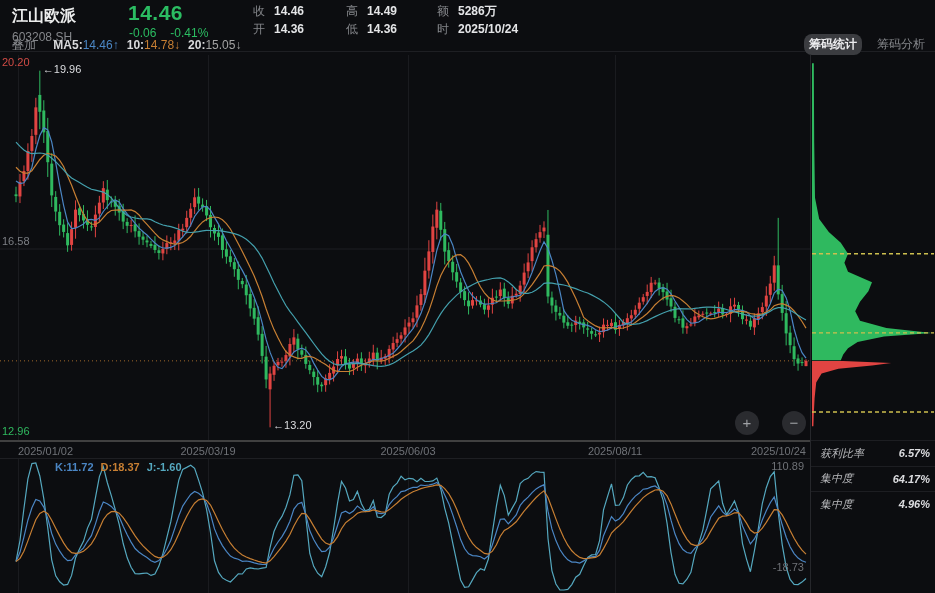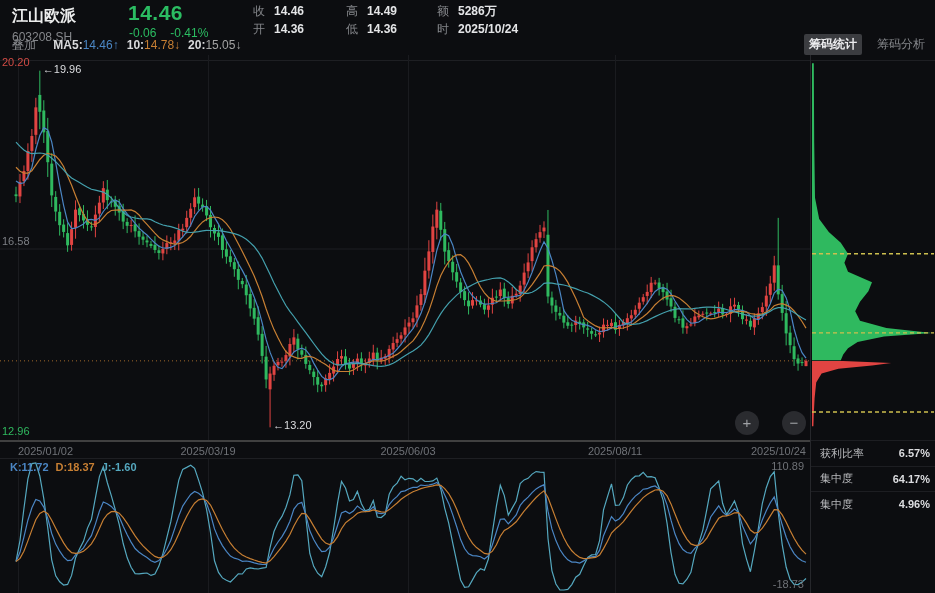--- a/index.html
+++ b/index.html
@@ -3,53 +3,53 @@
 <meta charset="utf-8">
 <style>
   * { margin:0; padding:0; box-sizing:border-box; }
   html,body { width:935px; height:593px; }
   body {
     background:#0c0d10; overflow:hidden; position:relative;
     font-family:"Liberation Sans", sans-serif;
     -webkit-font-smoothing:antialiased; color:#dcdde0;
   }
   
-  .header { position:absolute; left:0; top:0; width:935px; height:61px; border-bottom:1px solid #1e1f23; }
+  .header { position:absolute; left:0; top:0; width:935px; height:52px; border-bottom:1px solid #1e1f23; }
   .stock-name { position:absolute; left:12px; top:6px; font-size:16px; font-weight:bold; color:#eceded; }
   .stock-code { position:absolute; left:12px; top:30px; font-size:12px; color:#85878b; }
   .big-price  { position:absolute; left:128px; top:1px; font-size:21px; font-weight:bold; letter-spacing:.5px; }
   .chg-row    { position:absolute; left:129px; top:26px; font-size:12px; }
   .chg-row span { margin-right:14px; }
   .hdr-stats  { position:absolute; left:253px; top:3px; }
   .hdr-col    { position:absolute; top:0; }
   .hdr-cell   { height:18px; font-size:12px; white-space:nowrap; }
   .hdr-cell .lb { color:#85878b; display:inline-block; }
   .hdr-cell .vl { color:#e4e5e7; font-weight:bold; margin-left:9px; }
   .ma-row { position:absolute; left:12px; top:37px; font-size:12px; white-space:nowrap; }
   .ma-row .overlay { color:#85878b; margin-right:14px; }
   .ma-row .ma-name { color:#d9dadc; font-weight:bold;text-align:center; }
   .ma-row .ma-seg { margin-right:8px; }
   .tabs { position:absolute; right:5px; top:34px; display:flex; gap:10px; align-items:center; }
-  .tab { font-size:12px; color:#85878b; padding:2px 5px; border-radius:2px; cursor:pointer; }
+  .tab { font-size:12px; color:#85878b; padding:2px 5px; border-radius:8px; cursor:pointer; }
   .tab.active { background:#3b3c40; color:#ececee; font-weight:bold; }
   
   .main-chart-wrap { position:absolute; left:0; top:55px; width:810px; height:385px; }
   .date-axis { position:absolute; left:0; top:440px; width:810px; height:18px; border-top:2px solid #404040; }
   .date-label { position:absolute; top:3px; font-size:11px; color:#6f7277; white-space:nowrap; }
   .kdj-wrap { position:absolute; left:0; top:458px; width:810px; height:135px; border-top:1px solid #1e1f23; }
   .kdj-legend { position:absolute; left:10px; top:2px; font-size:11px; font-weight:bold; z-index:3; }
   .kdj-legend span { margin-right:7px; }
   .kdj-max { position:absolute; right:6px; top:1px; font-size:11px; color:#6f7277; z-index:3; }
-  .kdj-min { position:absolute; right:6px; bottom:3px; font-size:11px; color:#6f7277; z-index:3; }
+  .kdj-min { position:absolute; right:6px; bottom:20px; font-size:11px; color:#6f7277; z-index:3; }
   .y-label { position:absolute; font-size:11px; z-index:3; left:2px; }
   .annotation { position:absolute; font-size:11px; color:#dcdde0; z-index:3; white-space:nowrap; }
   .zoom-btn { position:absolute; width:24px; height:24px; border-radius:50%; background:#2a2b2f;
     color:#9fa1a5; font-size:15px; line-height:23px; text-align:center; z-index:4; cursor:pointer; user-select:none; }
   
-  .side-panel { position:absolute; left:810px; top:55px; width:104px; height:538px; border-left:1px solid #26272b; }
+  .side-panel { position:absolute; left:810px; top:55px; width:104px; height:538px; border-left:1px solid #26272b;font-style:italic; }
   .chip-stats { position:absolute; left:0; top:385px; width:125px; }
   .chip-row { height:25.6px; display:flex; justify-content:space-between; align-items:center;
     padding:0 6px 0 9px; border-top:1px solid #1d1e22; }
   .chip-row .lb { font-size:11px; color:#b9babd; }
   .chip-row .vl { font-size:11px; color:#dcdde0; font-weight:bold; }
   svg { display:block; }
 </style>
 </head>
 <body>
 
@@ -514,21 +514,21 @@
 
 <div class="date-axis" id="date-axis">
     <div class="date-label" style="left: 18px;">2025/01/02</div>
     <div class="date-label" style="left: 208px; transform: translateX(-50%);">2025/03/19</div>
     <div class="date-label" style="left: 408px; transform: translateX(-50%);">2025/06/03</div>
     <div class="date-label" style="left: 615px; transform: translateX(-50%);">2025/08/11</div>
     <div class="date-label" style="right: 4px;">2025/10/24</div>
   </div>
 
 <div class="kdj-wrap">
-  <div class="kdj-legend" id="kdj-legend"><span style="color: rgb(75, 134, 196);">K:11.72</span><span style="color: rgb(199, 127, 51);">D:18.37</span><span style="color: rgb(85, 168, 191);">J:-1.60</span></div>
+  <div class="kdj-legend" id="kdj-legend"><span style="color: rgb(75, 134, 196); margin-left: 45px;">K:11.72</span><span style="color: rgb(199, 127, 51);">D:18.37</span><span style="color: rgb(85, 168, 191);">J:-1.60</span></div>
   <div class="kdj-max">110.89</div>
   <div class="kdj-min">-18.73</div>
   <svg id="kdj-svg" width="810" height="135" viewBox="0 0 810 135">
       <g>
         <line x1="18.5" y1="0" x2="18.5" y2="135" stroke="#1a1b1f" stroke-width="1"></line>
         <line x1="208.5" y1="0" x2="208.5" y2="135" stroke="#1a1b1f" stroke-width="1"></line>
         <line x1="408.5" y1="0" x2="408.5" y2="135" stroke="#1a1b1f" stroke-width="1"></line>
         <line x1="615.5" y1="0" x2="615.5" y2="135" stroke="#1a1b1f" stroke-width="1"></line>
       </g>
       <polyline points="16.0,102.4 20.0,81.3 23.9,49.8 27.9,19.8 31.9,4.6 35.8,4.0 39.8,17.0 43.8,39.6 47.8,69.1 51.7,100.8 55.7,116.8 59.7,122.8 63.6,126.0 67.6,125.4 71.6,116.4 75.5,99.0 79.5,90.1 83.5,82.3 87.5,69.1 91.4,60.5 95.4,38.8 99.4,17.6 103.3,7.6 107.3,23.5 111.3,36.6 115.2,50.4 119.2,65.3 123.2,84.5 127.2,98.8 131.1,108.2 135.1,114.6 139.1,114.9 143.0,114.4 147.0,114.0 151.0,116.4 154.9,115.0 158.9,107.1 162.9,94.6 166.9,78.4 170.8,62.7 174.8,41.0 178.8,21.1 182.7,10.4 186.7,8.4 190.7,6.2 194.6,9.3 198.6,21.1 202.6,33.8 206.6,50.7 210.5,73.5 214.5,101.8 218.5,113.4 222.4,118.9 226.4,121.3 230.4,123.0 234.3,119.1 238.3,114.9 242.3,115.0 246.3,110.0 250.2,108.9 254.2,109.6 258.2,110.0 262.1,109.2 266.1,108.5 270.1,88.3 274.0,72.5 278.0,63.5 282.0,57.4 285.9,48.5 289.9,35.9 293.9,16.2 297.9,15.8 301.8,21.7 305.8,57.8 309.8,94.5 313.7,107.3 317.7,114.2 321.7,117.7 325.6,108.0 329.6,93.5 333.6,69.7 337.6,43.7 341.5,22.4 345.5,29.0 349.5,42.0 353.4,40.6 357.4,32.4 361.4,44.7 365.3,51.9 369.3,50.3 373.3,41.6 377.3,58.0 381.2,58.5 385.2,55.1 389.2,35.3 393.1,27.9 397.1,24.1 401.1,17.3 405.0,20.9 409.0,19.3 413.0,19.8 417.0,22.7 420.9,19.2 424.9,22.4 428.9,22.5 432.8,21.9 436.8,19.1 440.8,30.0 444.7,49.1 448.7,64.1 452.7,83.8 456.7,102.7 460.6,121.0 464.6,128.3 468.6,127.8 472.5,120.9 476.5,113.6 480.5,109.8 484.4,111.2 488.4,100.0 492.4,73.1 496.4,47.2 500.3,26.3 504.3,36.6 508.3,56.1 512.2,49.1 516.2,42.0 520.2,24.5 524.1,20.9 528.1,19.3 532.1,15.1 536.1,12.6 540.0,13.1 544.0,13.3 548.0,79.5 551.9,111.6 555.9,125.0 559.9,131.0 563.8,131.0 567.8,130.4 571.8,125.6 575.7,118.2 579.7,115.3 583.7,106.6 587.7,98.4 591.6,95.9 595.6,95.5 599.6,81.6 603.5,50.9 607.5,37.6 611.5,24.9 615.4,46.3 619.4,46.0 623.4,38.6 627.4,26.0 631.3,20.6 635.3,17.2 639.3,16.8 643.2,13.3 647.2,17.9 651.2,17.6 655.1,18.8 659.1,28.8 663.1,41.1 667.1,64.6 671.0,93.6 675.0,115.3 679.0,124.3 682.9,124.8 686.9,120.2 690.9,113.4 694.8,95.4 698.8,84.1 702.8,71.1 706.8,50.7 710.7,29.8 714.7,26.0 718.7,21.9 722.6,44.3 726.6,55.6 730.6,48.8 734.5,41.9 738.5,53.1 742.5,84.6 746.5,100.1 750.4,112.7 754.4,91.8 758.4,69.1 762.3,44.7 766.3,28.7 770.3,17.5 774.2,12.8 778.2,52.9 782.2,85.6 786.2,108.3 790.1,120.5 794.1,125.4 798.1,125.6 802.0,123.1 806.0,119.5" fill="none" stroke="#55a8bf" stroke-width="1.2"></polyline>

